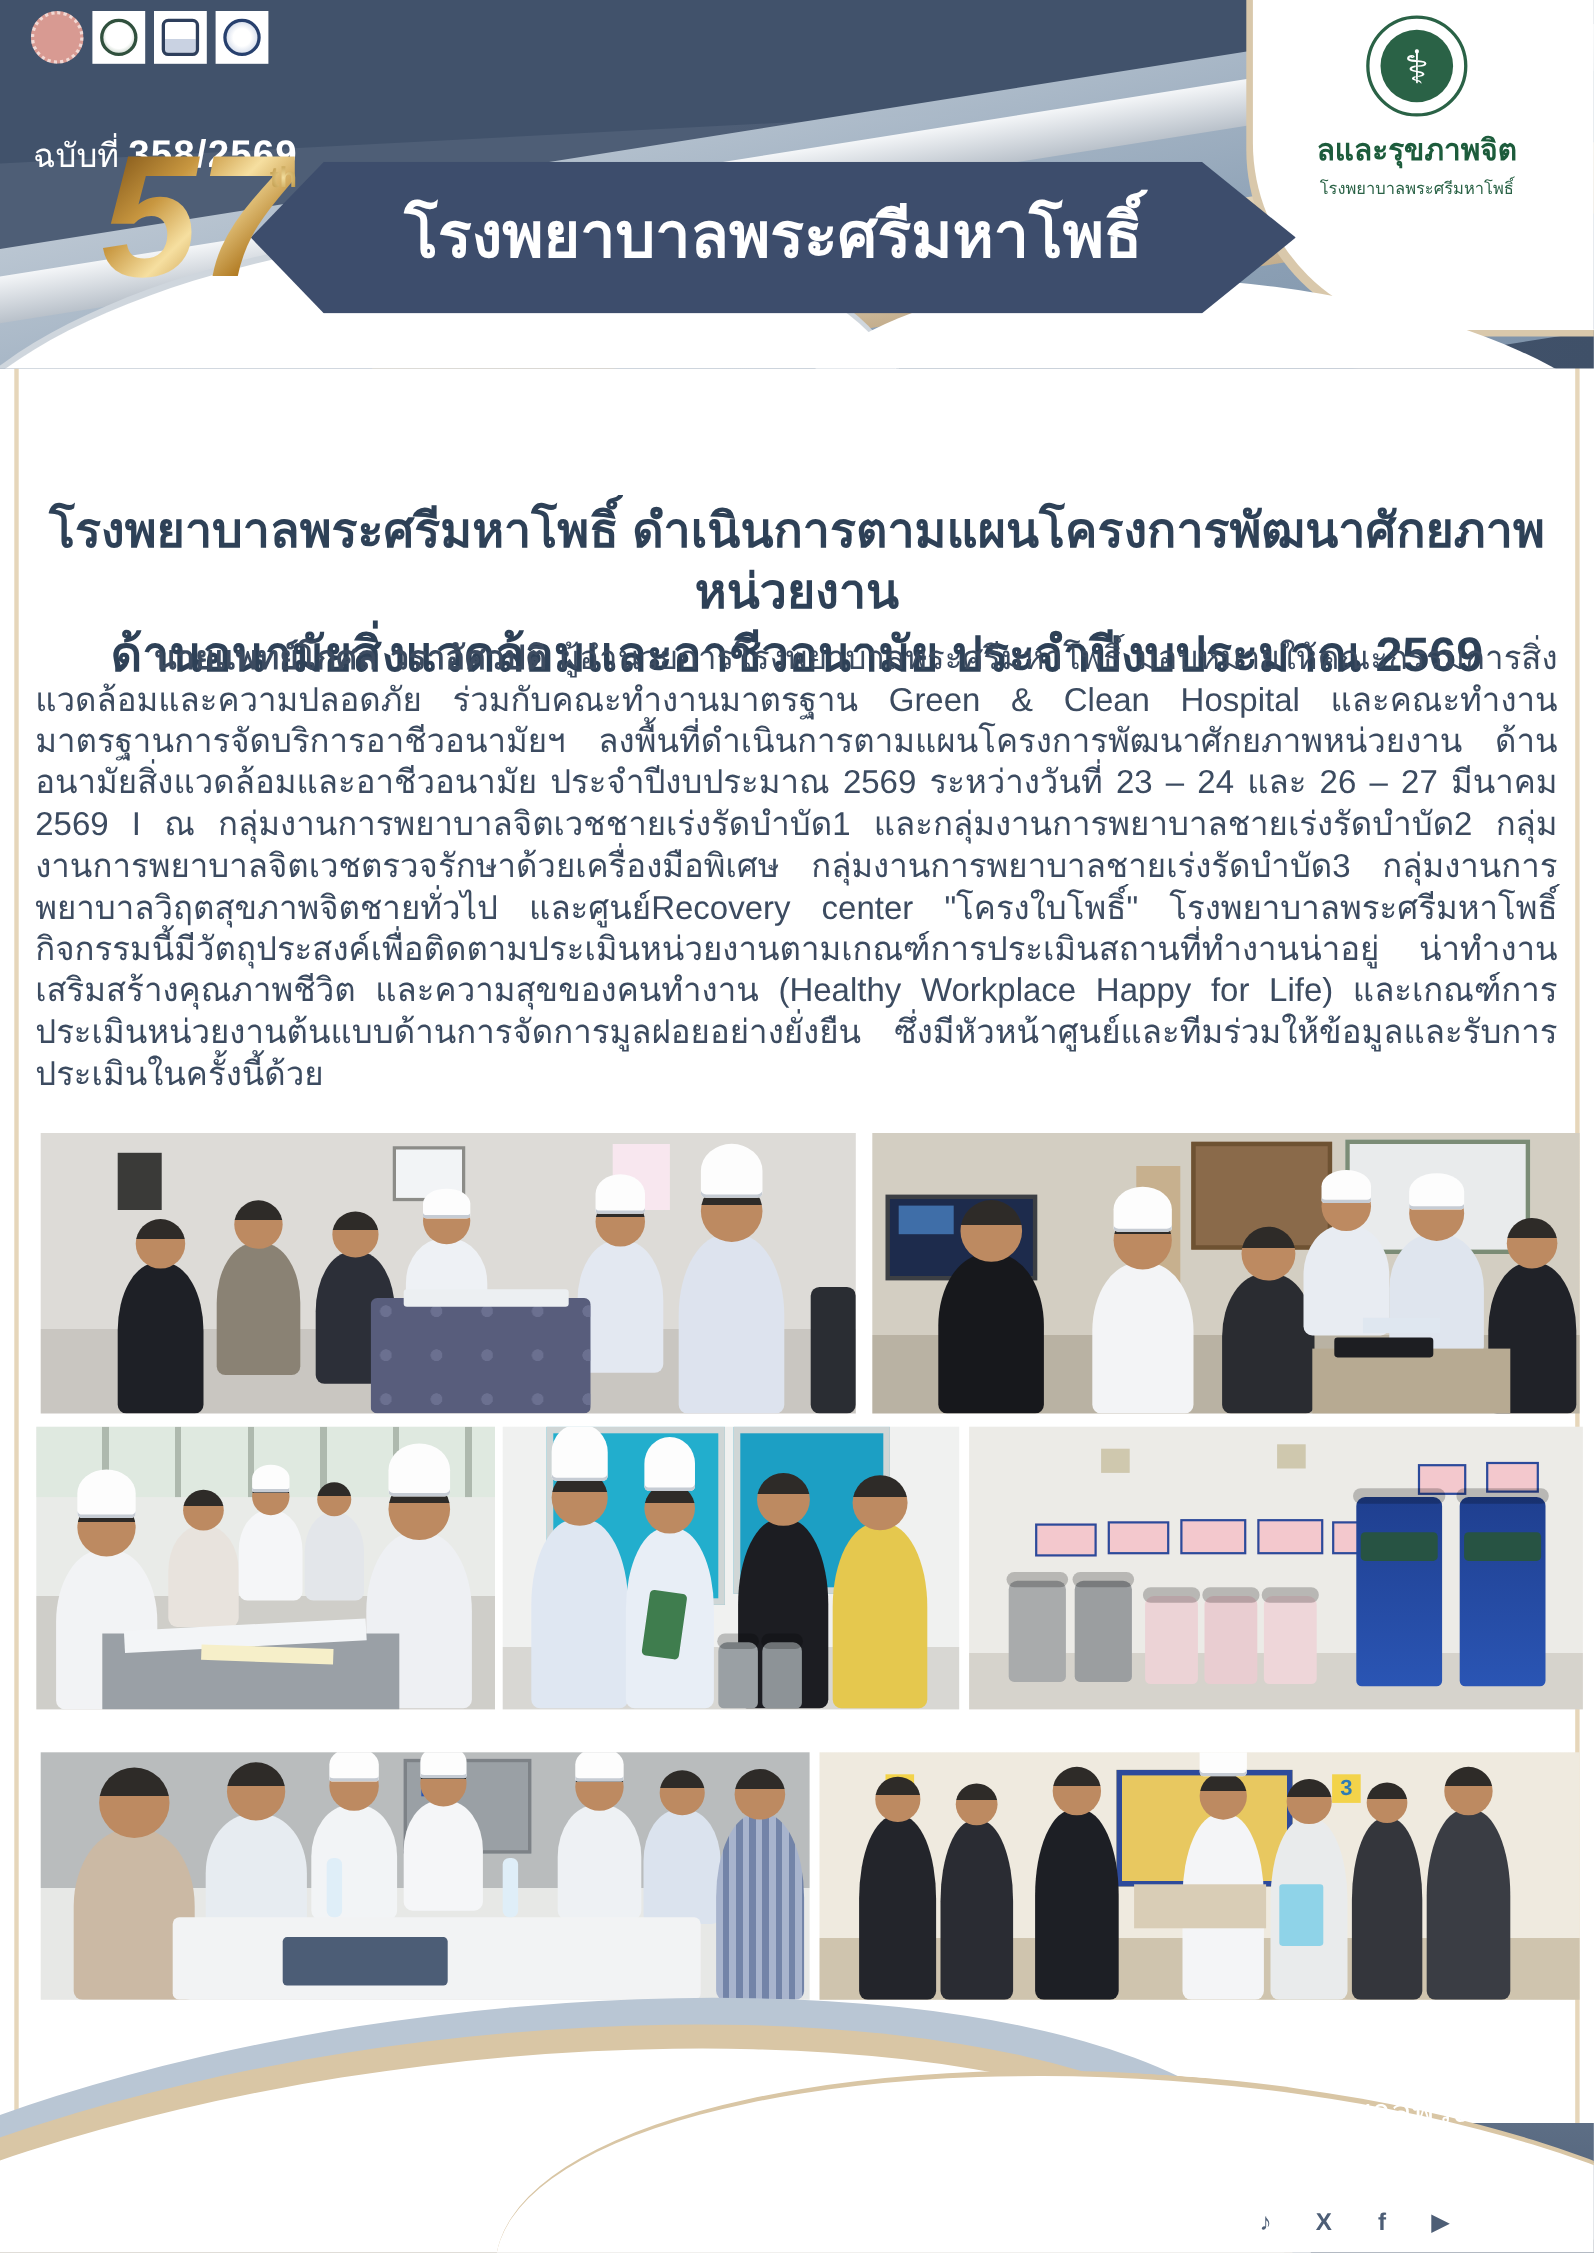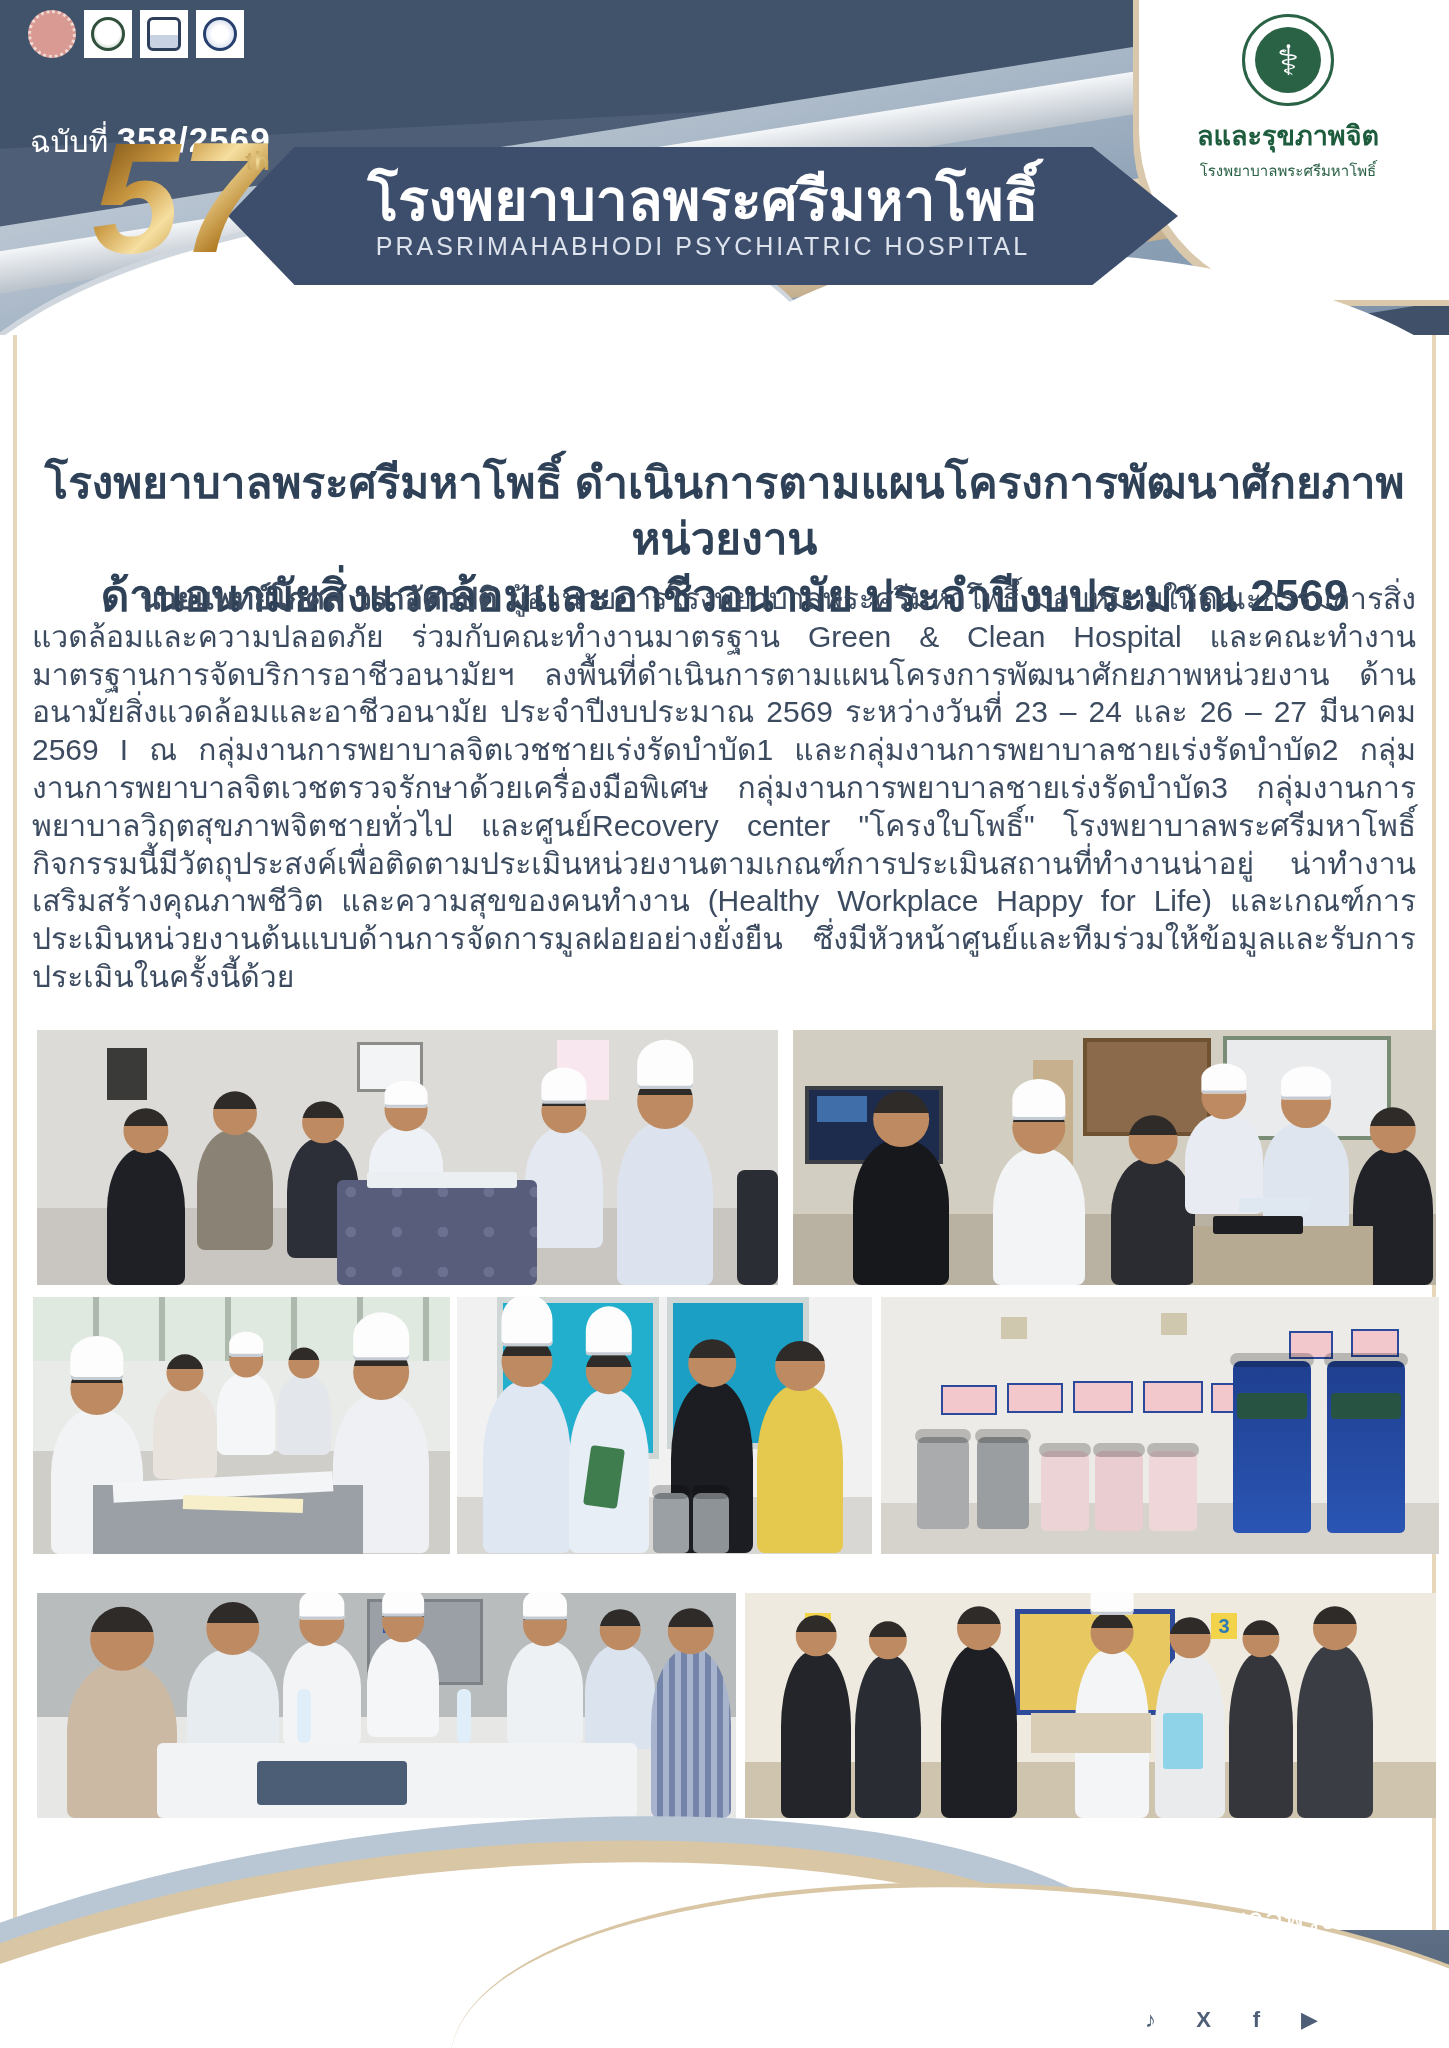--- a/index.html
+++ b/index.html
@@ -135,21 +135,20 @@
       </div>
   </div>
 
   <div class="issue-line">
     <span>ฉบับที่</span>
     <b>358/2569</b>
   </div>
 
   <div class="banner">
     <div class="th">โรงพยาบาลพระศรีมหาโพธิ์</div>
-    <div class="en">PRASRIMAHABHODI PSYCHIATRIC HOSPITAL</div>
   </div>
 
   <div class="anniv">
     <span class="num">57</span>
     <span class="th-sup">th</span>
   </div>
 
   <div class="moph">
     <div class="emblem">
       <div class="core">⚕</div>

